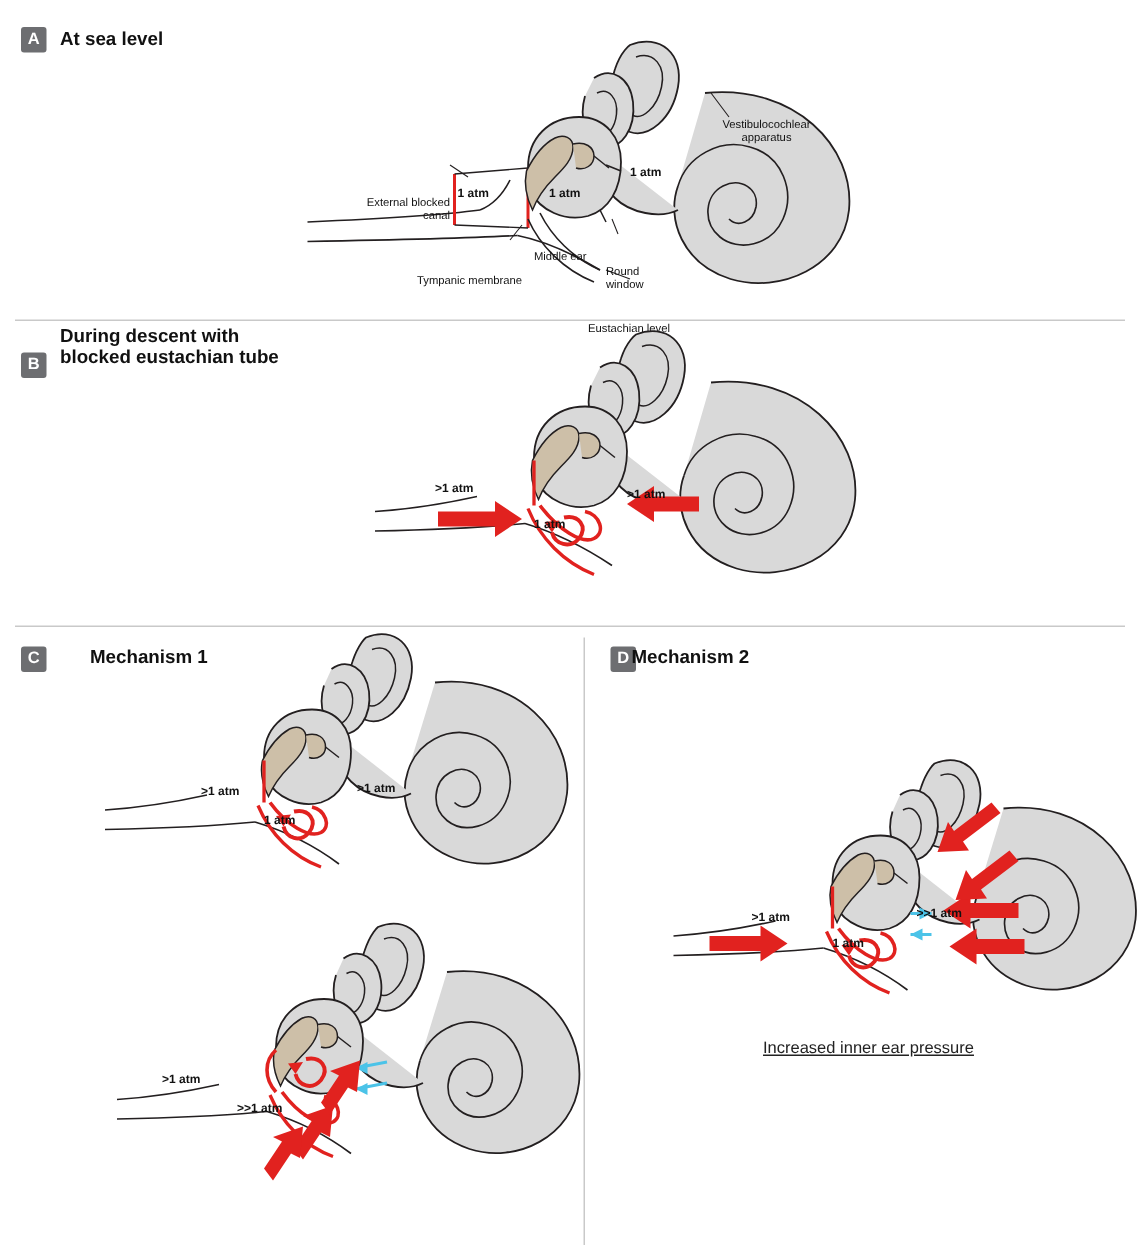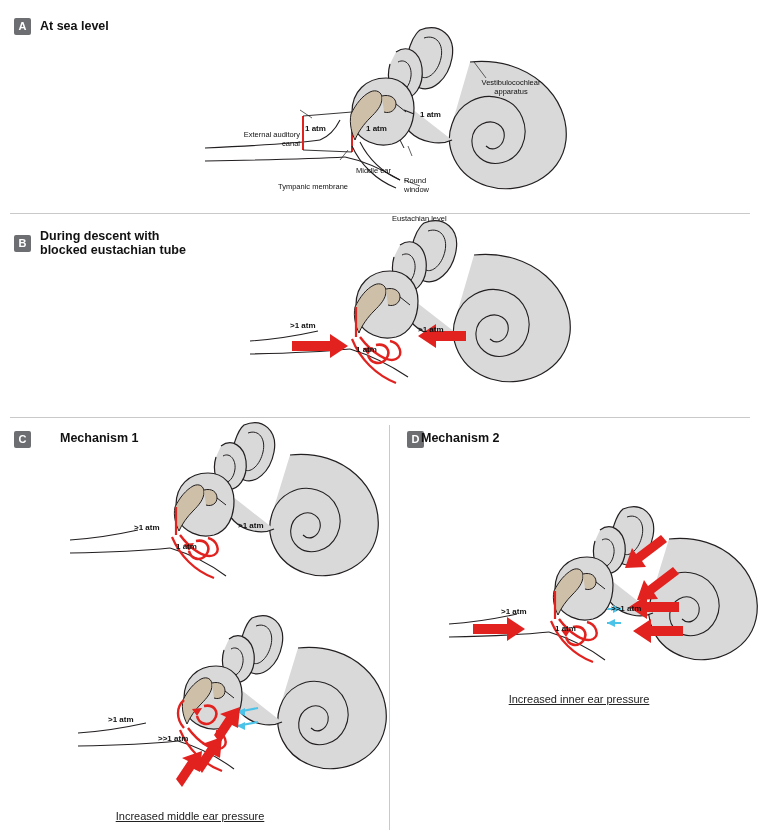--- a/index.html
+++ b/index.html
@@ -129,35 +129,35 @@
 
       <path d="M474 62 L 486 78" stroke="#231f20" stroke-width="0.7" fill="none"></path>
       <path d="M300 110 L 312 118" stroke="#231f20" stroke-width="0.7" fill="none"></path>
       <path d="M340 160 L 348 150" stroke="#231f20" stroke-width="0.7" fill="none"></path>
       <path d="M412 156 L 408 146" stroke="#231f20" stroke-width="0.7" fill="none"></path>
       <path d="M420 186 L 404 180" stroke="#231f20" stroke-width="0.7" fill="none"></path>
     </svg>
 
     <div class="lbl c" style="left:466px;top:54px;width:90px;">Vestibulocochlear
 apparatus</div>
-    <div class="lbl r" style="left:228px;top:106px;width:72px;">External auditory canal</div>
+    <div class="lbl r" style="left:228px;top:106px;width:72px;">External blocked canal</div>
     <div class="lbl" style="left:356px;top:142px;">Middle ear</div>
     <div class="lbl" style="left:278px;top:158px;">Tympanic membrane</div>
     <div class="lbl" style="left:404px;top:152px;width:34px;">Round
 window</div>
     <div class="lbl" style="left:392px;top:190px;">Eustachian level</div>
 
     <div class="press" style="left:305px;top:124px;">1 atm</div>
     <div class="press" style="left:366px;top:124px;">1 atm</div>
     <div class="press" style="left:420px;top:110px;">1 atm</div>
   </div>
 
   <div class="panel" style="left:0;top:213px;width:760px;height:204px;">
     <div class="panel-tag" style="left:14px;top:22px;">B</div>
-    <div class="panel-title" style="left:40px;top:16px;">During descent with
+    <div class="panel-title" style="left:40px;top:4px;">During descent with
 blocked eustachian tube</div>
 
     <svg class="art" width="760" height="204" viewBox="0 0 760 204">
 
       <path d="M250 128 C 280 126, 300 122, 318 118" fill="none" stroke="#231f20" stroke-width="1.1"></path>
       <path d="M250 141 C 300 140, 330 138, 350 136" fill="none" stroke="#231f20" stroke-width="1.1"></path>
       <path d="M350 136 C 370 142, 390 152, 408 164" fill="none" stroke="#231f20" stroke-width="1.1"></path>
 
       <path d="M474 42 C 534 36, 574 78, 570 120 C 566 158, 524 176, 491 166 C 459 156, 448 126, 456 104" fill="#d9d9d9" stroke="#231f20" stroke-width="1.2"></path>
       <path d="M456 104 C 462 84, 484 72, 504 78 C 526 84, 534 108, 526 126 C 518 144, 496 148, 484 138 C 472 128, 474 110, 486 104 C 498 98, 510 106, 508 118 C 506 128, 496 132, 490 126" fill="none" stroke="#231f20" stroke-width="1.1"></path>
@@ -263,21 +263,20 @@
       <path d="M197 299 L 192 292 L 202 291 Z" fill="#e1221f"></path>
     </svg>
 
     <div class="press" style="left:134px;top:106px;">&gt;1 atm</div>
     <div class="press" style="left:176px;top:125px;">1 atm</div>
     <div class="press" style="left:238px;top:104px;">&gt;1 atm</div>
 
     <div class="press" style="left:108px;top:298px;">&gt;1 atm</div>
     <div class="press" style="left:158px;top:317px;">&gt;&gt;1 atm</div>
 
-    <div class="caption" style="left:40px;top:393px;width:300px;">Increased middle ear pressure</div>
   </div>
 
   <div class="panel" style="left:389px;top:417px;width:371px;height:423px;">
     <div class="panel-tag" style="left:18px;top:14px;">D</div>
     <div class="panel-title" style="left:32px;top:14px;">Mechanism 2</div>
 
     <svg class="art" width="371" height="423" viewBox="0 0 371 423">
       <path d="M60 207 C 90 205, 110 201, 128 197" fill="none" stroke="#231f20" stroke-width="1.1"></path>
       <path d="M60 220 C 110 219, 140 217, 160 215" fill="none" stroke="#231f20" stroke-width="1.1"></path>
       <path d="M160 215 C 180 221, 200 231, 216 243" fill="none" stroke="#231f20" stroke-width="1.1"></path>

